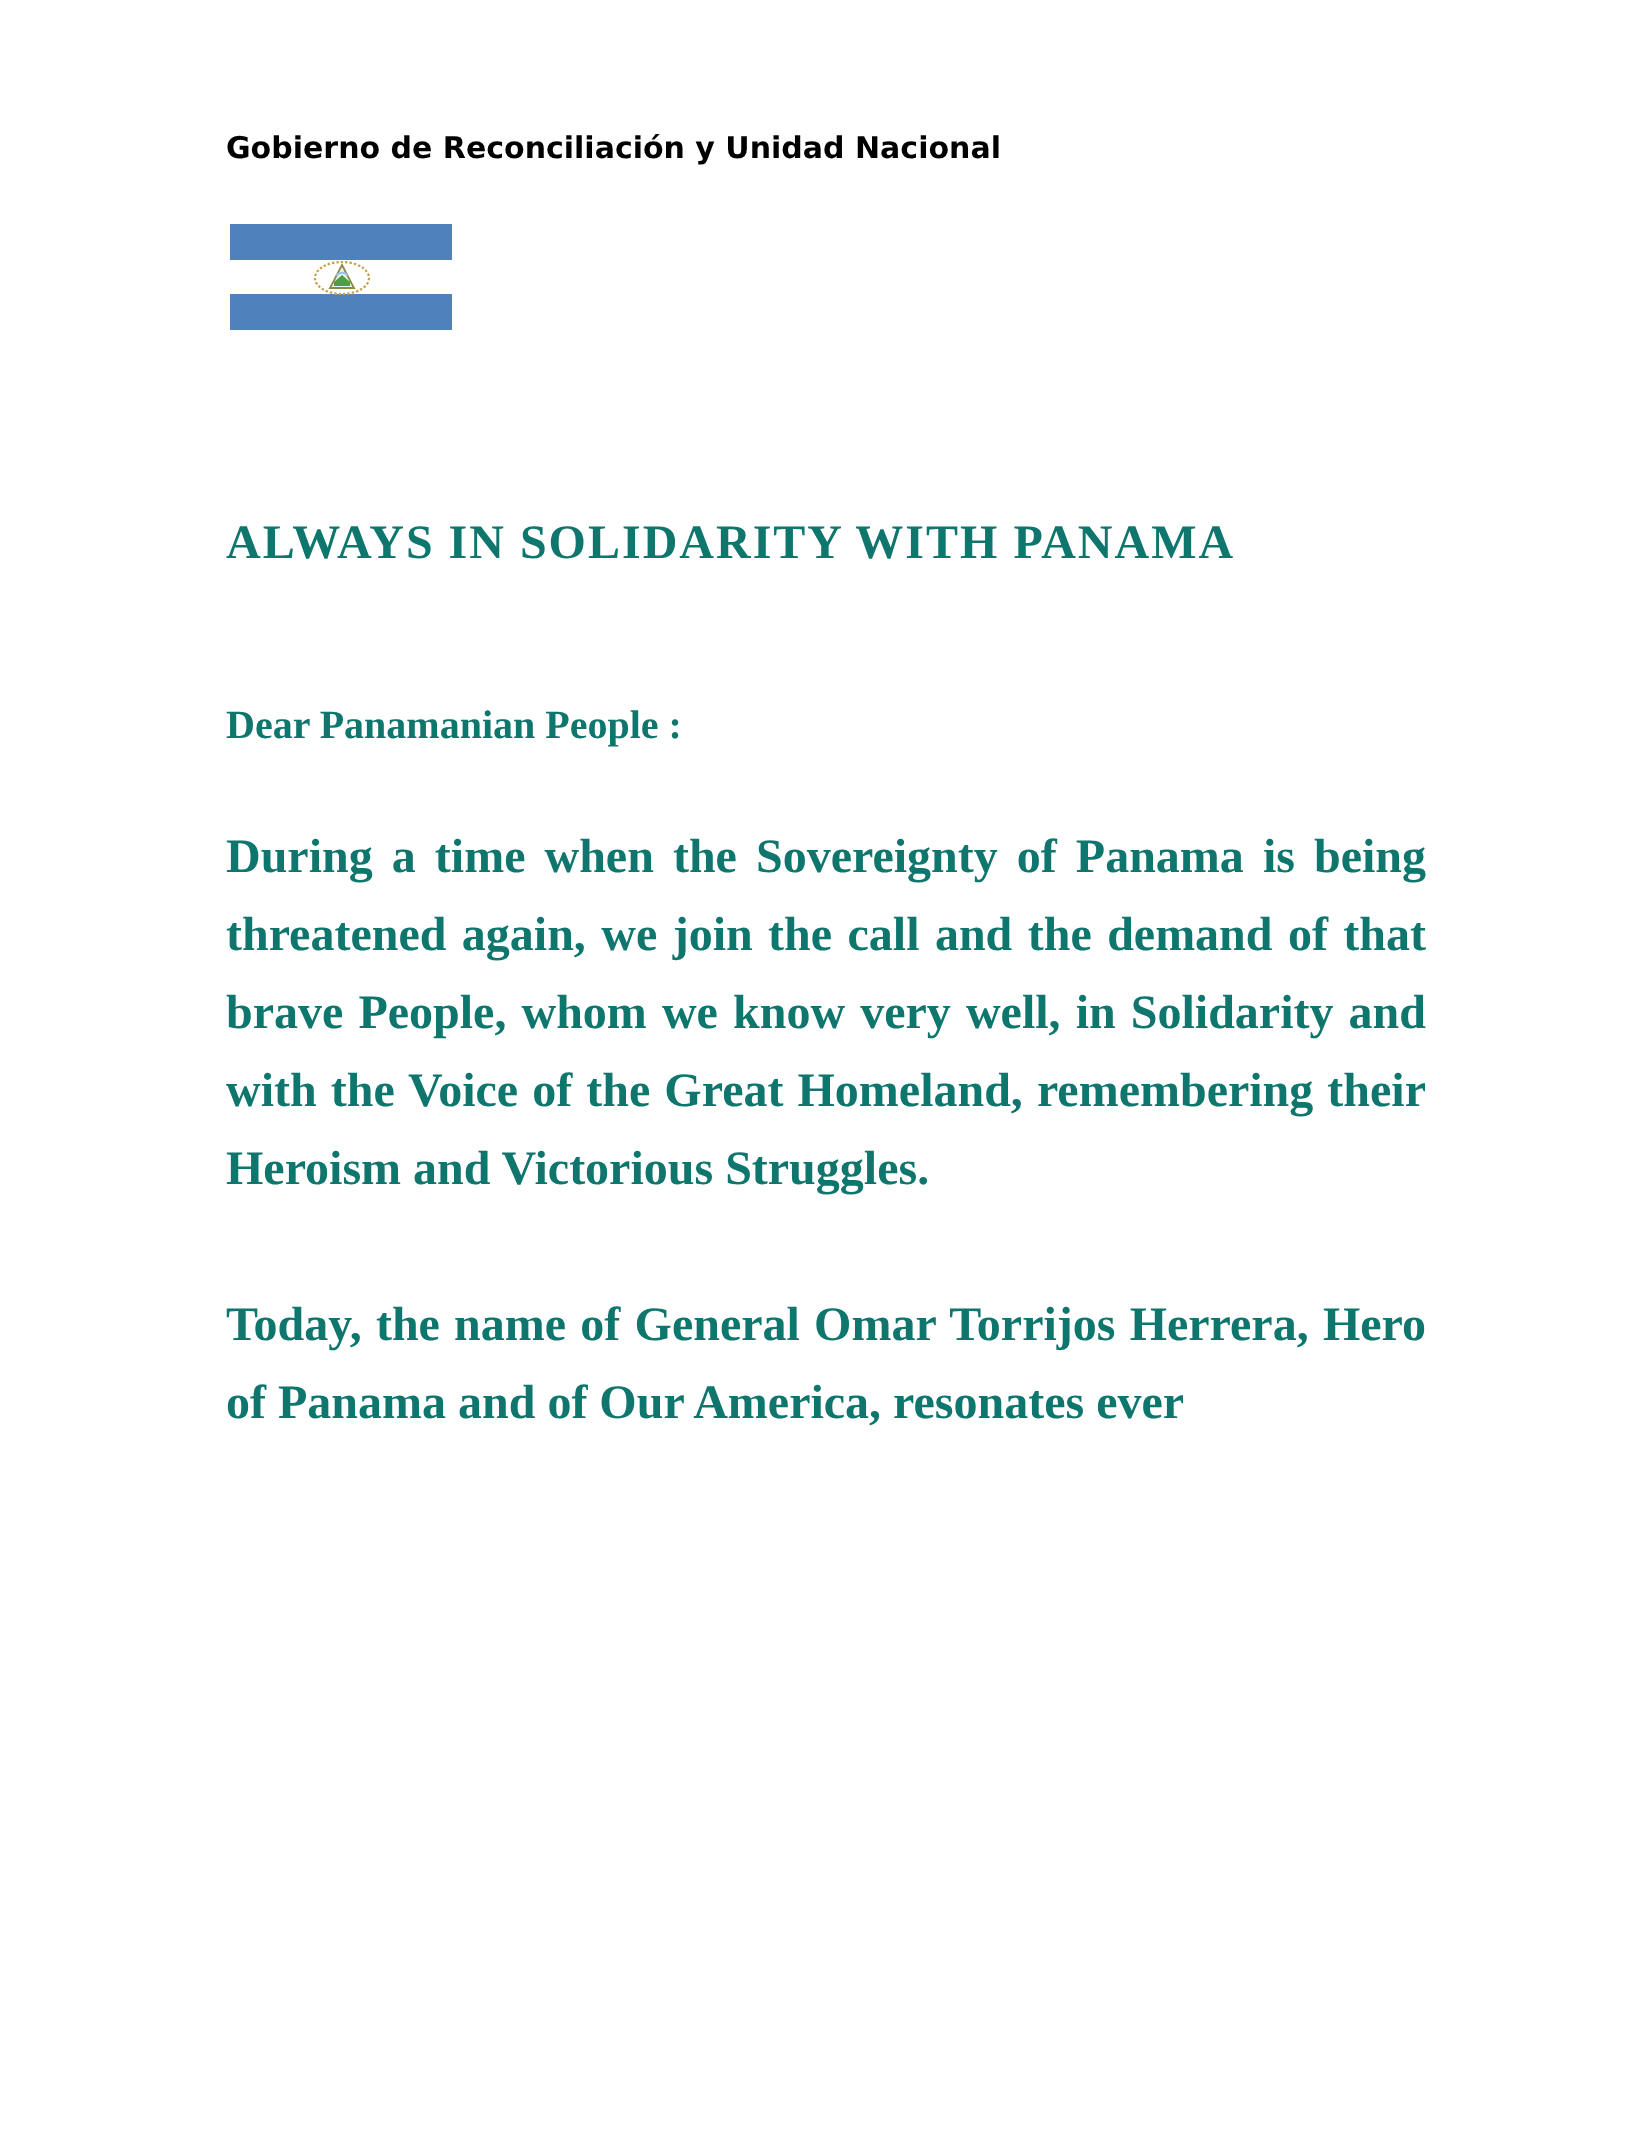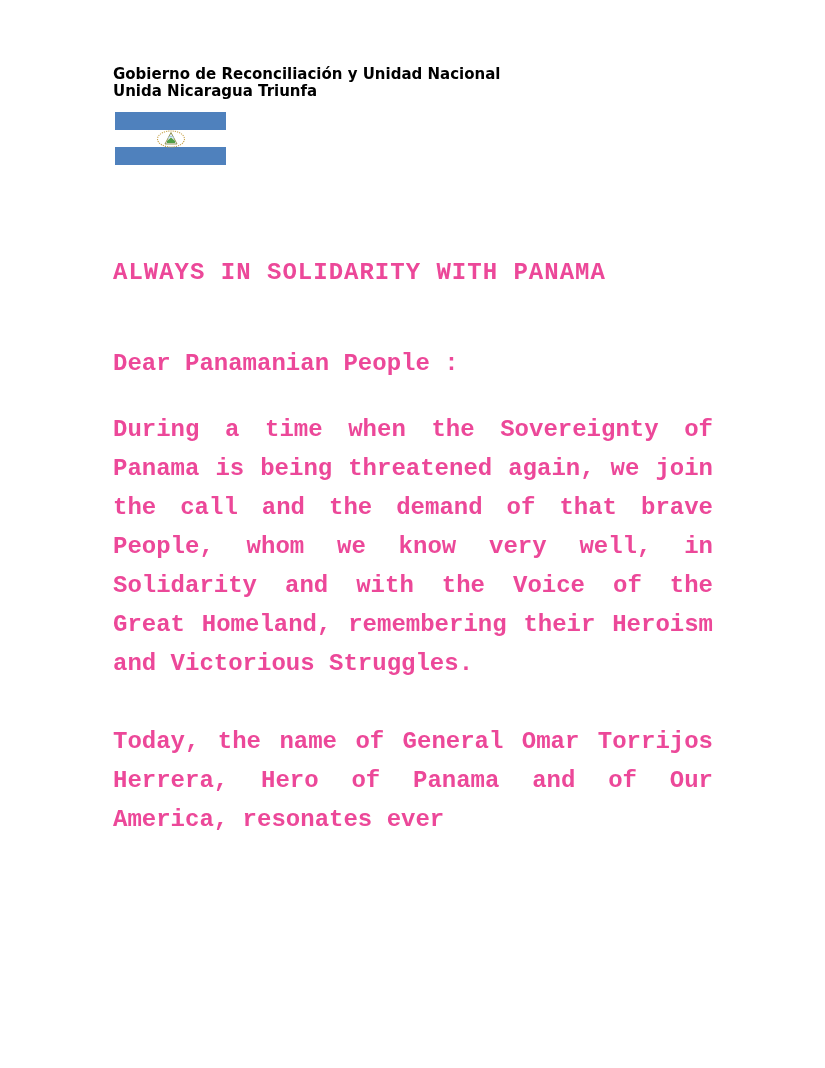--- a/index.html
+++ b/index.html
@@ -38,37 +38,37 @@
   .flag .stripe-bottom { position: absolute; left: 0; top: 35px; width: 111px; height: 18px; }
   .flag .emblem {
     position: absolute;
     left: 50%; top: 50%;
     width: 34px; height: 20px;
     transform: translate(-50%, -50%);
   }
 
   
   .mono {
-    font-family: Liberation Mono, monospace;
+    font-family: Liberation Serif, serif;
     font-weight: bold;
-    color: #ec4899;
+    color: #0f766e;
   }
   .doc-title {
     position: absolute;
     left: 113px;
     top: 259px;
     font-size: 24px;
     letter-spacing: 1px;
     white-space: nowrap;
   }
   .salutation {
     position: absolute;
     left: 113px;
     top: 344px;
-    font-size: 24px;
+    font-size: 20px;
     line-height: 39px;
     white-space: nowrap;
   }
   .letter-body {
     position: absolute;
     left: 113px;
     top: 410px;
     width: 600px;
     font-size: 24px;
     line-height: 39px;
@@ -77,21 +77,20 @@
   .letter-body p { margin: 0 0 39px 0; }
   .letter-body p:last-child { margin-bottom: 0; }
 </style>
 </head>
 <body>
 
 <div class="page">
 
   <div class="letterhead">
     <div>Gobierno de Reconciliación y Unidad Nacional</div>
-    <div>Unida Nicaragua Triunfa</div>
   </div>
 
   <div class="flag">
     <div class="stripe-top" style="background-color: rgb(79, 129, 189);"></div>
     <div class="stripe-middle" style="background-color: rgb(255, 255, 255);"></div>
     <div class="stripe-bottom" style="background-color: rgb(79, 129, 189);"></div>
     <svg class="emblem" viewBox="0 0 34 20" xmlns="http://www.w3.org/2000/svg" aria-hidden="true">
       <ellipse cx="17" cy="10" rx="13.5" ry="8" fill="none" stroke="#C6A24B" stroke-width="1.1" stroke-dasharray="1.2 1"></ellipse>
       <polygon points="17,3.5 23,15 11,15" fill="#EAF2FA" stroke="#8A8A45" stroke-width="0.9"></polygon>
       <path d="M13 12 L17 8.5 L21 12 L21 14 L13 14 Z" fill="#4F9E45"></path>

